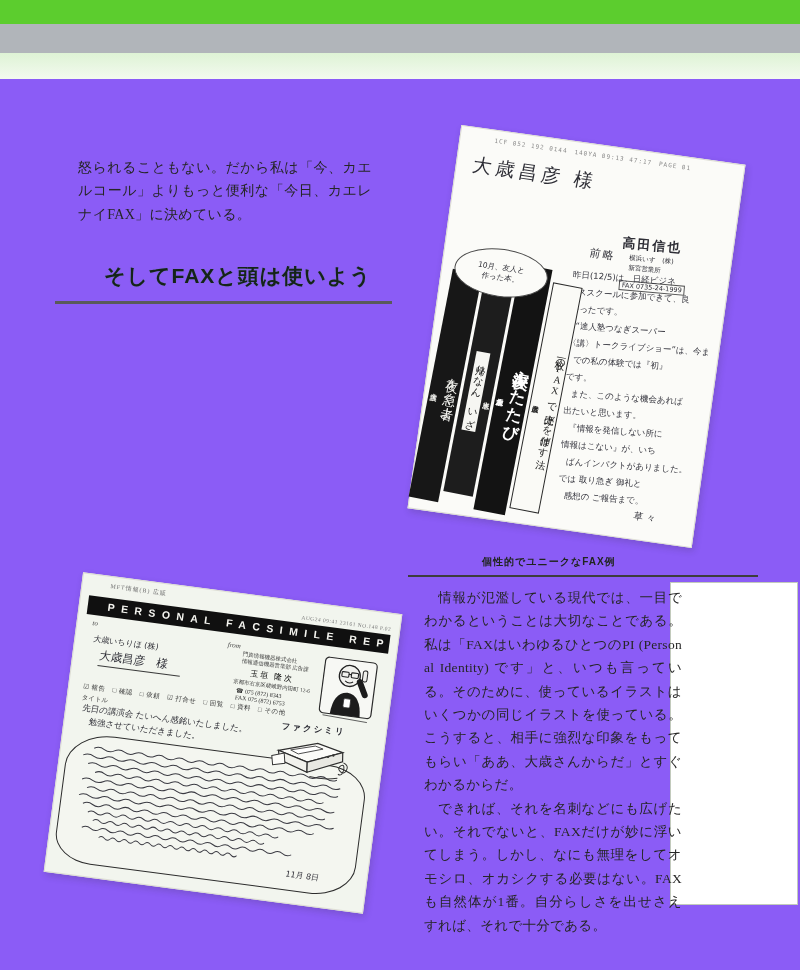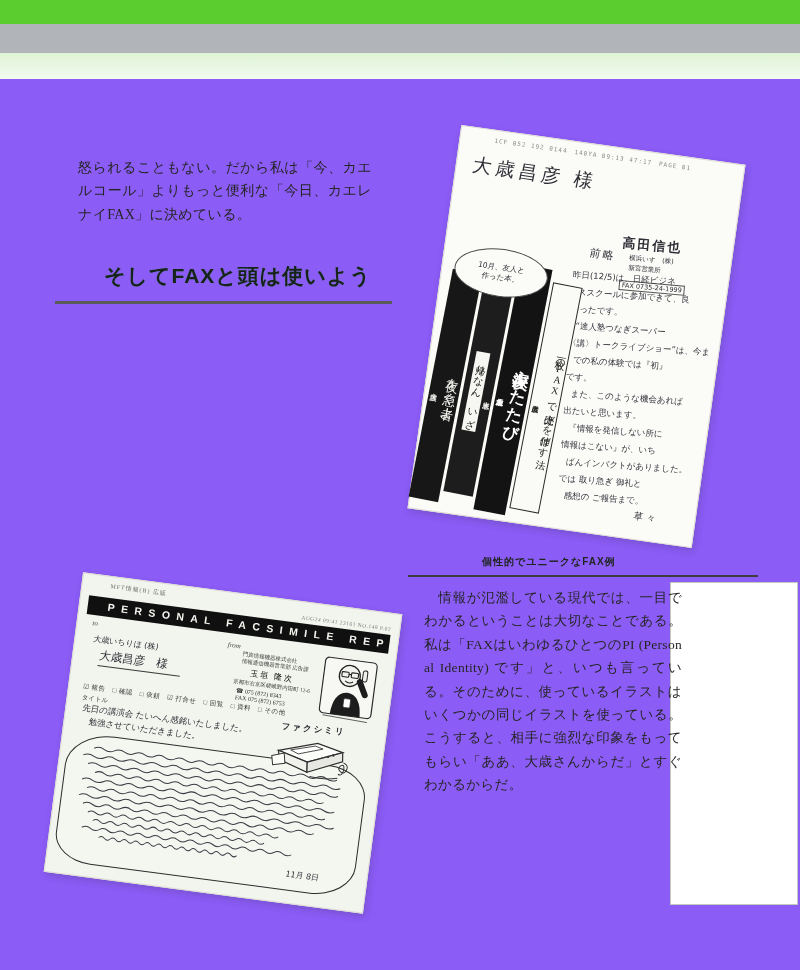--- a/index.html
+++ b/index.html
@@ -145,20 +145,21 @@
       </div>
     <div class="fr-closing hand">草々</div>
   </div>
 
   <div class="caption">個性的でユニークなFAX例</div>
   <div class="caption-rule"></div>
   <div class="margin-box"></div>
 
   <div class="rc-text body-text">
     <p>　情報が氾濫している現代では、一目でわかるということは大切なことである。私は「FAXはいわゆるひとつのPI (Personal Identity) です」と、いつも言っている。そのために、使っているイラストはいくつかの同じイラストを使っている。こうすると、相手に強烈な印象をもってもらい「ああ、大歳さんからだ」とすぐわかるからだ。</p>
+    <p>　できれば、それを名刺などにも広げたい。それでないと、FAXだけが妙に浮いてしまう。しかし、なにも無理をしてオモシロ、オカシクする必要はない。FAXも自然体が1番。自分らしさを出せさえすれば、それで十分である。</p>
   </div>
 
   <div class="paper fax-left">
     <div class="fl-note-tl">MFT情報(B) 広販</div>
     <div class="fl-note-tr">AUG24 09:41 23161 NO.148 P.02</div>
     <div class="fl-banner">PERSONAL FACSIMILE REPORT</div>
     <div class="fl-to">to</div>
     <div class="fl-from">from</div>
     <div class="fl-rcpt1 hand">大歳いちりほ (株)</div>
     <div class="fl-rcpt2 hand">大歳昌彦　様</div>

